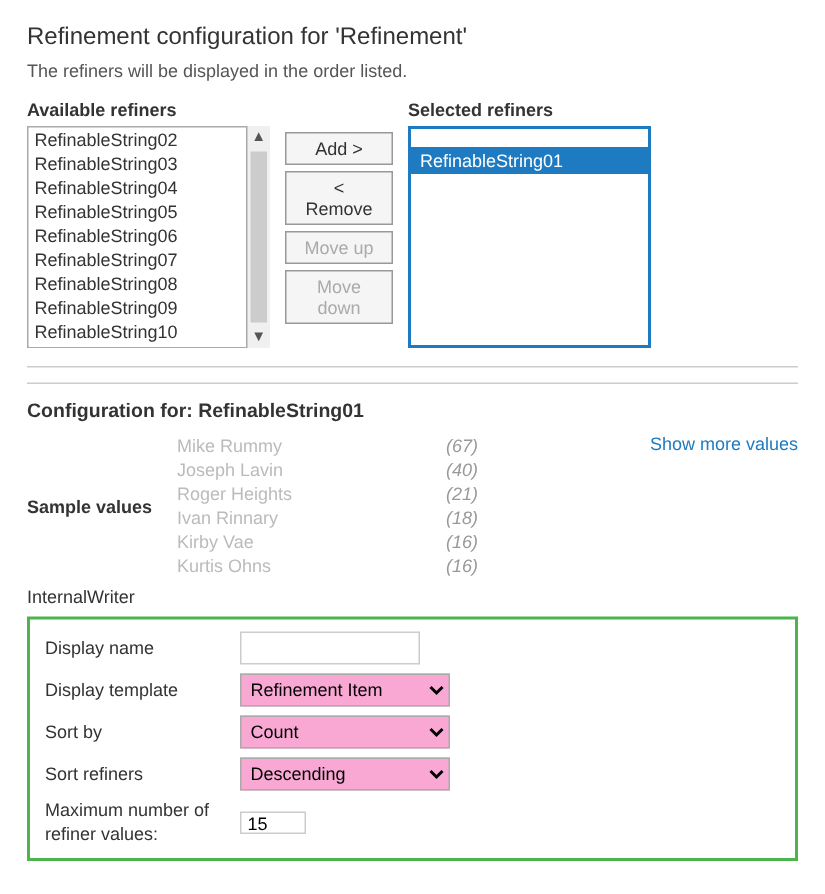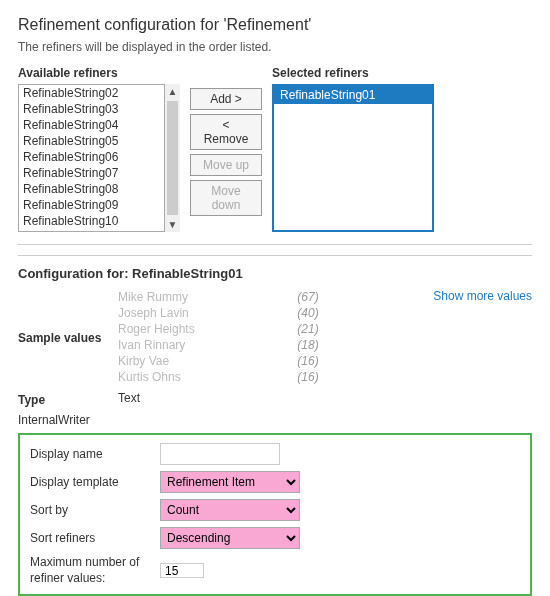--- a/index.html
+++ b/index.html
@@ -118,20 +118,21 @@
       font-size: 12px;
       color: #333;
     }
     .selected-list-box .list-item.selected {
       background: #1e7bc1;
       color: #fff;
       padding: 2px 6px;
     }
     .selected-list-box .list-item {
       padding: 2px 6px;
+      margin-top: 12px;
     }
 
     
     .config-section {
       border-top: 1px solid #ccc;
       padding-top: 10px;
     }
     .config-title {
       font-size: 13px;
       font-weight: 600;
@@ -318,24 +319,20 @@
             <span class="sv-name">Kirby Vae</span>
             <span class="sv-count">(16)</span>
             <span class="sv-name">Kurtis Ohns</span>
             <span class="sv-count">(16)</span>
           </div>
           <a class="show-more-link" style="margin-left:auto; padding-left:16px; white-space:nowrap;">Show more values</a>
         </div>
       </div>
     </div>
 
-    <div class="config-row">
-      <div class="config-row-label">Type</div>
-      <div class="config-row-content config-value-text">Text</div>
-    </div>
 
     <div class="config-row">
       <div class="config-row-content config-value-text">InternalWriter</div>
     </div>
 
     <div class="highlight-box">
 
       <div class="highlight-row">
         <div class="highlight-label">Display name</div>
         <input class="text-input" type="text" value="" style="">

